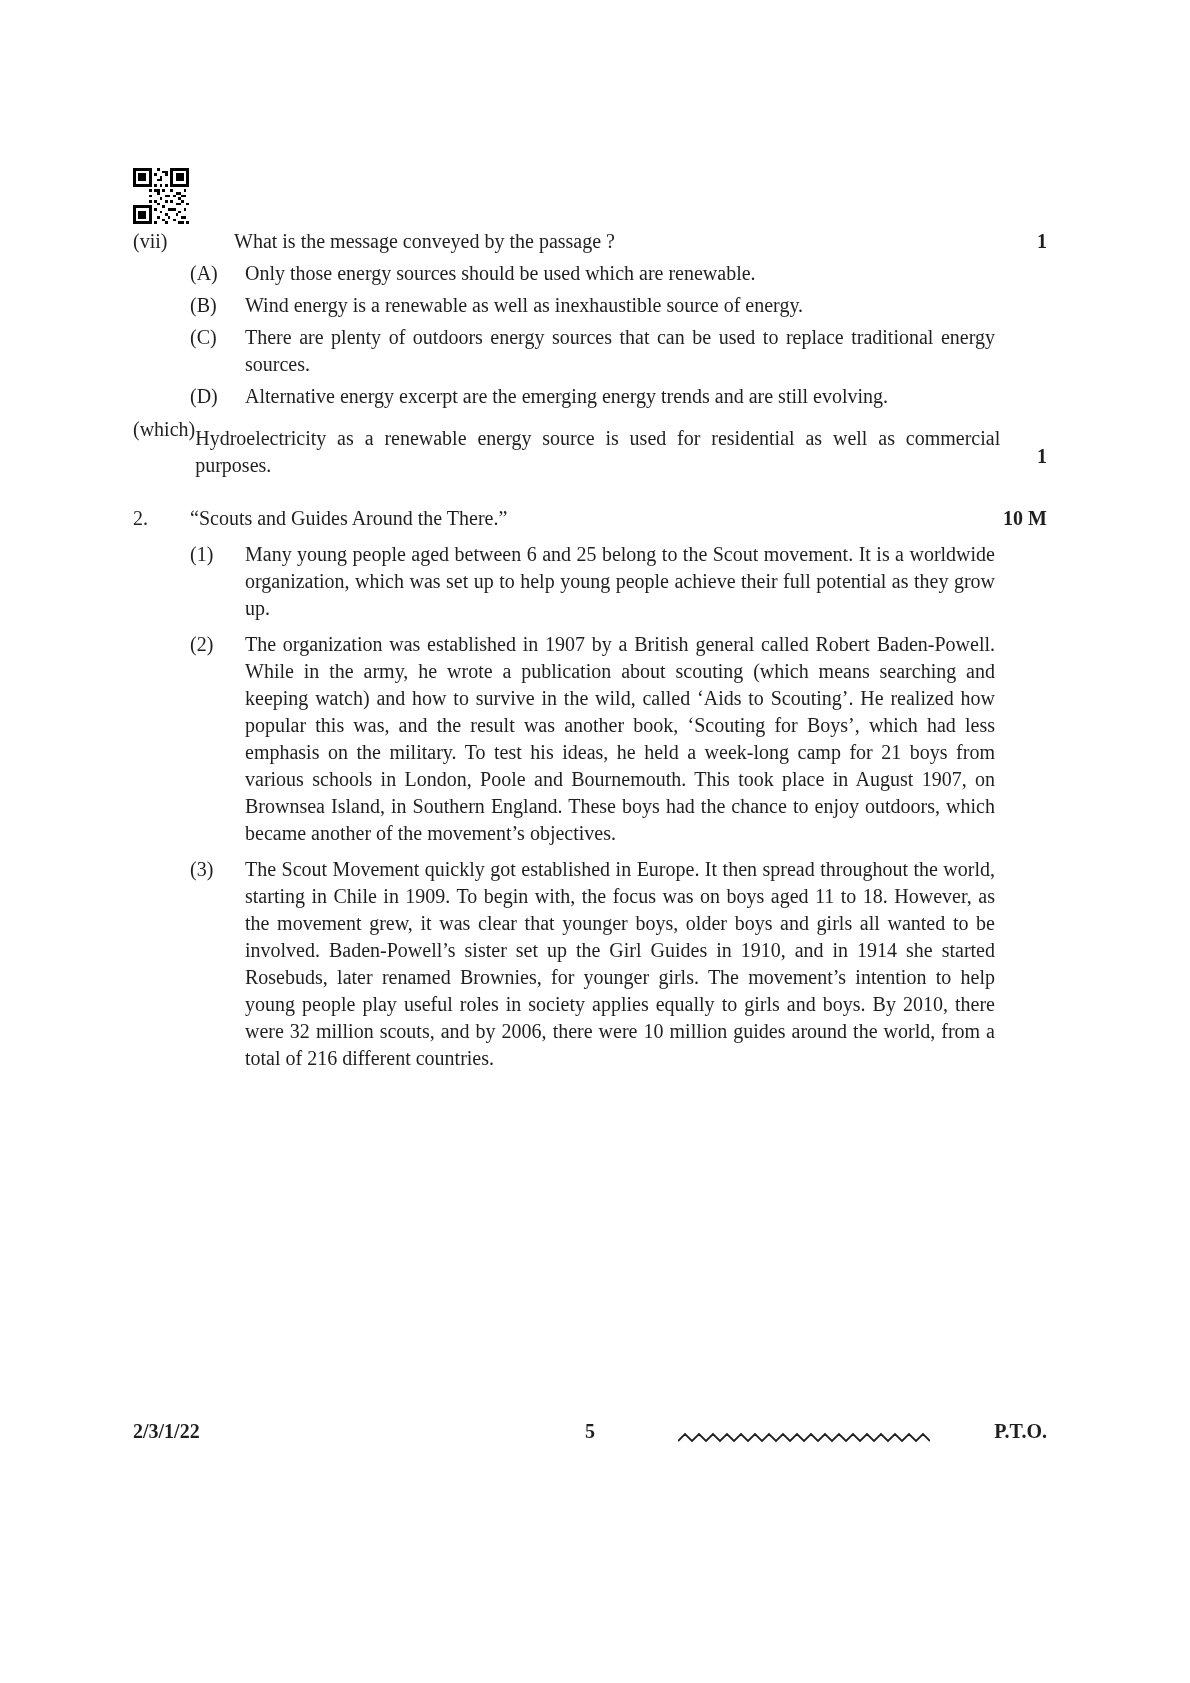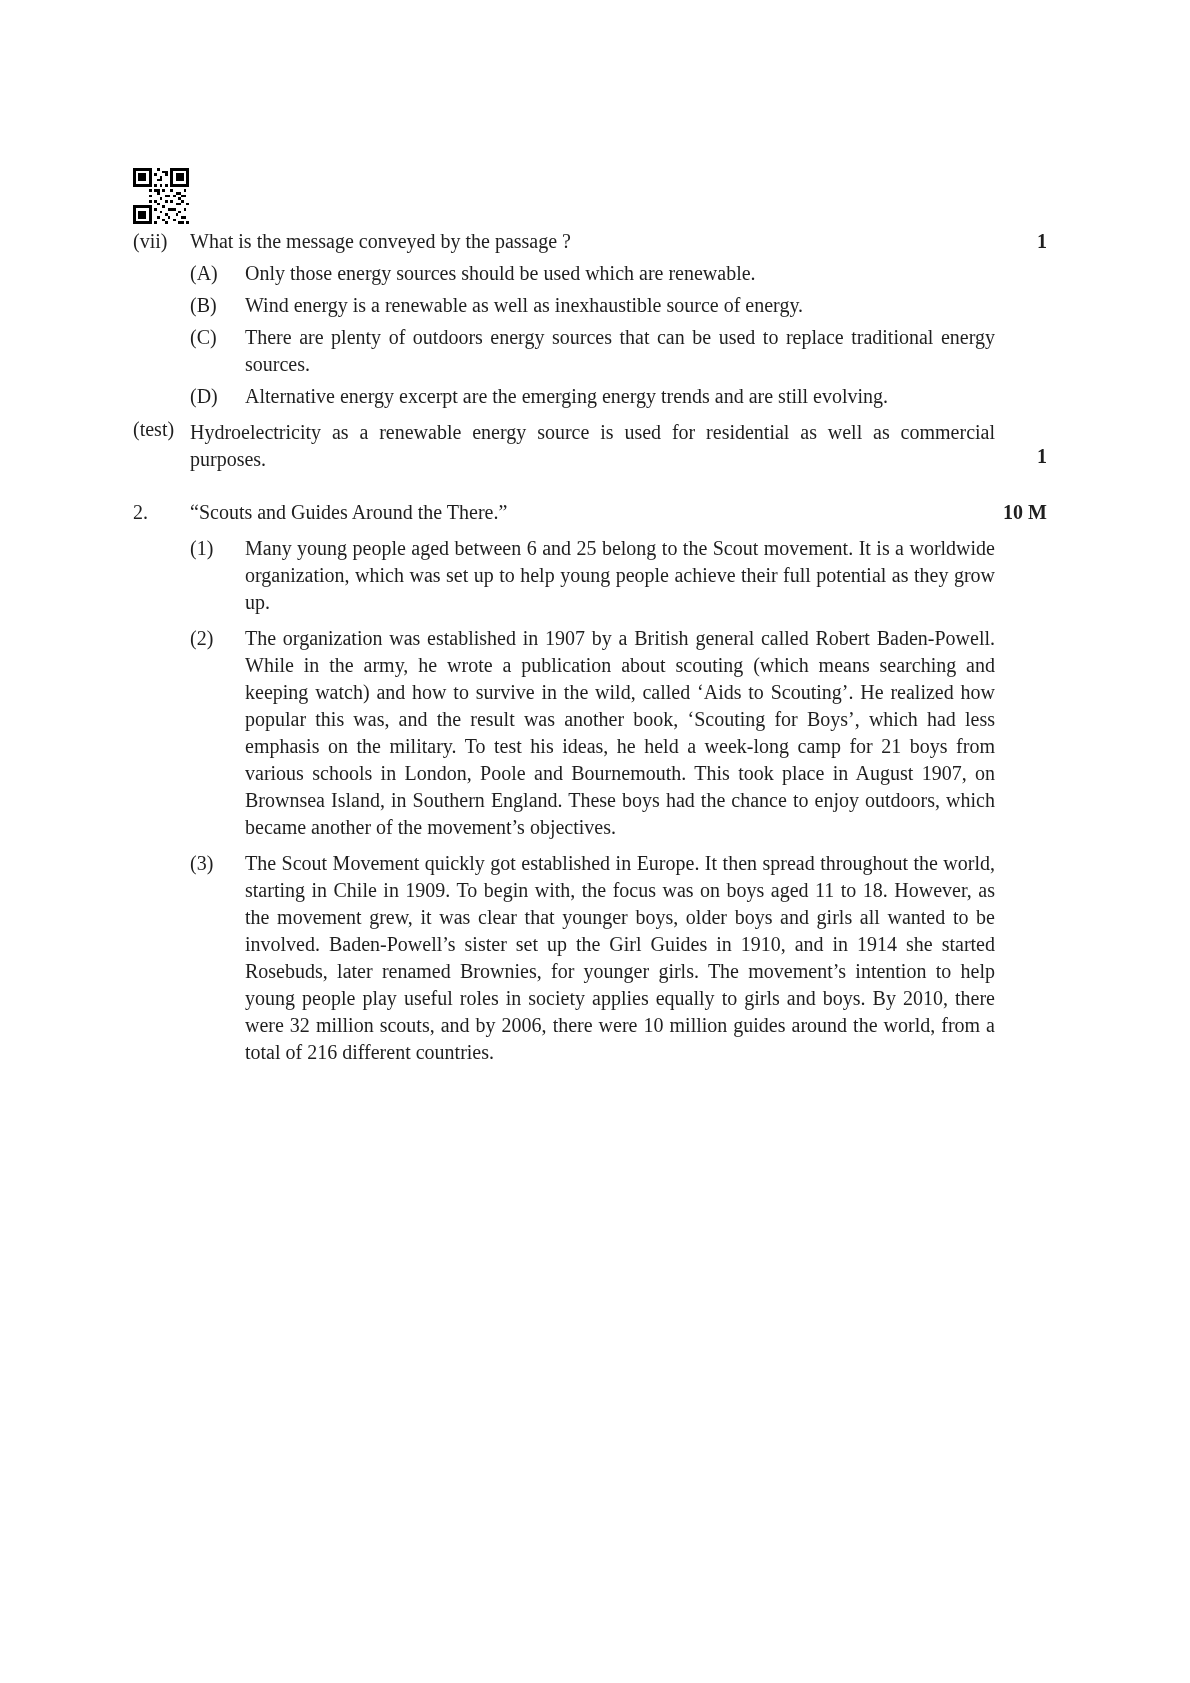--- a/index.html
+++ b/index.html
@@ -13,27 +13,27 @@
     color:#1f1f1f;
     overflow:hidden;
   }
   .content{position:absolute;left:133px;top:168px;width:914px;}
   .qr{width:56px;height:56px;margin-bottom:4px;}
   .qblock{position:relative;}
   .qrow{display:flex;align-items:flex-start;}
   .qlabel{flex:0 0 57px;}
   .num-label{flex:0 0 57px;}
   .qbody{width:805px;}
-  .qtext{text-align:justify;}
+  .qtext{text-align:justify;margin-left:44px;}
   .opt{display:flex;margin-top:5px;}
   .optlabel{flex:0 0 55px;}
   .opttext{flex:1;text-align:justify;}
   .marks{position:absolute;right:0;top:0;font-weight:bold;}
   .marks.on-line-2{top:27px;}
-  .statement{text-align:justify;margin-top:3px;}
+  .statement{text-align:justify;margin-top:9px;}
   .viii-block{margin-top:6px;}
   .q2-block{margin-top:26px;}
   .para{display:flex;margin-top:9px;}
   .bold{font-weight:bold;}
   .footer{position:absolute;left:133px;top:1418px;width:914px;height:28px;}
   .footer-code{position:absolute;left:0;top:0;font-weight:bold;}
   .footer-page{position:absolute;left:452px;top:0;font-weight:bold;}
   .footer-squiggle{position:absolute;left:545px;top:7px;}
   .footer-pto{position:absolute;right:0;top:0;font-weight:bold;}
 </style>
@@ -133,21 +133,21 @@
             <span class="optlabel">(D)</span>
             <div class="opttext">Alternative energy excerpt are the emerging energy trends and are still evolving.</div>
           </div>
         </div>
       </div>
     </section>
 
     <section class="qblock viii-block">
       <span class="marks on-line-2">1</span>
       <div class="qrow">
-        <span class="qlabel">(test)</span>
+        <span class="qlabel">(which)</span>
         <div class="qbody">
           <div class="statement">Hydroelectricity as a renewable energy source is used for residential as well as commercial purposes.</div>
         </div>
       </div>
     </section>
 
     <section class="qblock q2-block">
       <span class="marks">10 M</span>
       <div class="qrow">
         <span class="num-label">2.</span>
@@ -163,13 +163,23 @@
           </div>
           <div class="para">
             <span class="optlabel">(3)</span>
             <div class="opttext">The Scout Movement quickly got established in Europe. It then spread throughout the world, starting in Chile in 1909. To begin with, the focus was on boys aged 11 to 18. However, as the movement grew, it was clear that younger boys, older boys and girls all wanted to be involved. Baden-Powell’s sister set up the Girl Guides in 1910, and in 1914 she started Rosebuds, later renamed Brownies, for younger girls. The movement’s intention to help young people play useful roles in society applies equally to girls and boys. By 2010, there were 32 million scouts, and by 2006, there were 10 million guides around the world, from a total of 216 different countries.</div>
           </div>
         </div>
       </div>
     </section>
   </div>
 
+  <div class="footer">
+    <span class="footer-code">2/3/1/22</span>
+    <span class="footer-page">5</span>
+    <span class="footer-squiggle">
+      <svg width="252" height="14" viewBox="0 0 252 14" aria-hidden="true">
+        <polyline fill="none" stroke="#1f1f1f" stroke-width="1.8" points="0,10 7,3 14,10 21,3 28,10 35,3 42,10 49,3 56,10 63,3 70,10 77,3 84,10 91,3 98,10 105,3 112,10 119,3 126,10 133,3 140,10 147,3 154,10 161,3 168,10 175,3 182,10 189,3 196,10 203,3 210,10 217,3 224,10 231,3 238,10 245,3 252,10"></polyline>
+      </svg>
+    </span>
+    <span class="footer-pto">P.T.O.</span>
+  </div>
 </div>
 
 </body></html>

